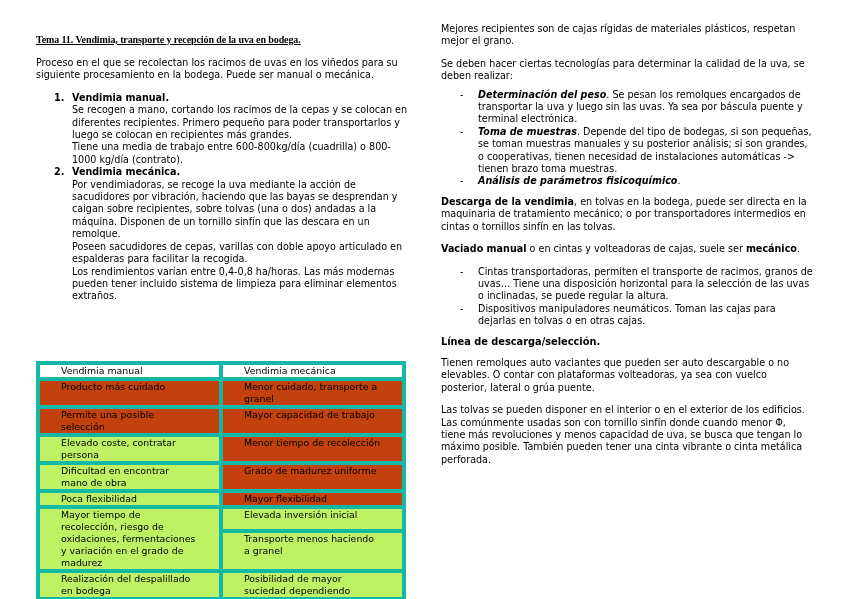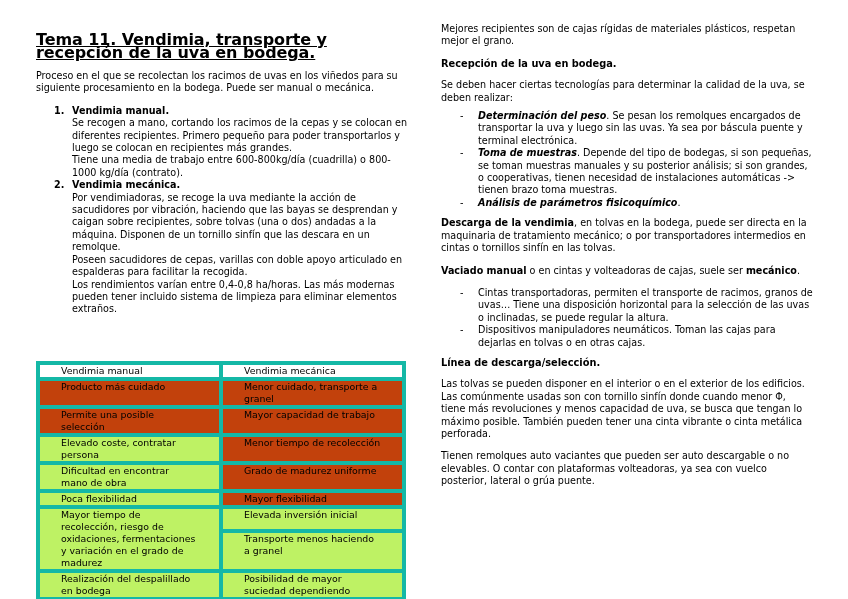--- a/index.html
+++ b/index.html
@@ -6,21 +6,21 @@
     body {
       width: 848px; height: 599px; overflow: hidden; position: relative;
       font-family: "DejaVu Sans", sans-serif; color: #000;
       font-size: 9.6px; line-height: 12.4px;
     }
     .page { position: absolute; top: 0; left: 0; width: 848px; height: 599px; }
     .col { position: absolute; top: 33px; }
     .col-left { left: 36px; width: 372px; }
     .col-right { left: 441px; width: 372px; top: 23px; }
     p { margin: 0; }
-    .title { font-weight: bold; text-decoration: underline; font-size: 16px; line-height: 13px; margin-bottom: 11px; letter-spacing: -0.1px; }
+    .title { font-weight: bold; text-decoration: underline; font-size: 10px; line-height: 13px; margin-bottom: 11px; letter-spacing: -0.1px; font-family: Liberation Serif, serif; }
     .subhead { font-weight: bold; font-size: 9.8px; margin-bottom: 9px; }
     .para { margin-bottom: 10px; }
     ol.numlist { margin: 0 0 6px 0; padding: 0 0 0 36px; list-style: none; }
     ol.numlist li { position: relative; margin: 0; }
     ol.numlist li .num { position: absolute; left: -18px; font-weight: bold; }
     ol.numlist li .head { font-weight: bold; display: block; }
     .dashlist { list-style: none; margin: 0 0 8px 0; padding: 0 0 0 37px; }
     .dashlist li { position: relative; margin: 0; }
     .dashlist li .dash { position: absolute; left: -18px; }
     .bi { font-weight: bold; font-style: italic; }
@@ -96,21 +96,20 @@
     </tr>
     <tr>
       <td class="red">Realización del despalillado en bodega</td>
       <td class="red">Posibilidad de mayor suciedad dependiendo</td>
     </tr>
   </tbody>
     </table>
 
   <div class="col col-right">
     <p class="para">Mejores recipientes son de cajas rígidas de materiales plásticos, respetan mejor el grano.</p>
-    <p class="subhead">Recepción de la uva en bodega.</p>
     <p class="para" style="margin-bottom:6px">Se deben hacer ciertas tecnologías para determinar la calidad de la uva, se deben realizar:</p>
 
     <ul class="dashlist">
       <li>
         <span class="dash">-</span>
         <span class="bi">Determinación del peso</span><span>. Se pesan los remolques encargados de transportar la uva y luego sin las uvas. Ya sea por báscula puente y terminal electrónica.</span>
       </li>
       <li>
         <span class="dash">-</span>
         <span class="bi">Toma de muestras</span><span>. Depende del tipo de bodegas, si son pequeñas, se toman muestras manuales y su posterior análisis; si son grandes, o cooperativas, tienen necesidad de instalaciones automáticas -&gt; tienen brazo toma muestras.</span>
@@ -134,17 +133,17 @@
         <span class="dash">-</span>
         <span>Cintas transportadoras, permiten el transporte de racimos, granos de uvas… Tiene una disposición horizontal para la selección de las uvas o inclinadas, se puede regular la altura.</span>
       </li>
       <li>
         <span class="dash">-</span>
         <span>Dispositivos manipuladores neumáticos. Toman las cajas para dejarlas en tolvas o en otras cajas.</span>
       </li>
     </ul>
 
     <p class="subhead">Línea de descarga/selección.</p>
+    <p class="para">Tienen remolques auto vaciantes que pueden ser auto descargable o no elevables. O contar con plataformas volteadoras, ya sea con vuelco posterior, lateral o grúa puente.</p>
     <p class="para">Las tolvas se pueden disponer en el interior o en el exterior de los edificios. Las comúnmente usadas son con tornillo sinfín donde cuando menor Φ, tiene más revoluciones y menos capacidad de uva, se busca que tengan lo máximo posible. También pueden tener una cinta vibrante o cinta metálica perforada.</p>
-    <p class="para">Tienen remolques auto vaciantes que pueden ser auto descargable o no elevables. O contar con plataformas volteadoras, ya sea con vuelco posterior, lateral o grúa puente.</p>
   </div>
 
 </div>
 
 </body></html>

